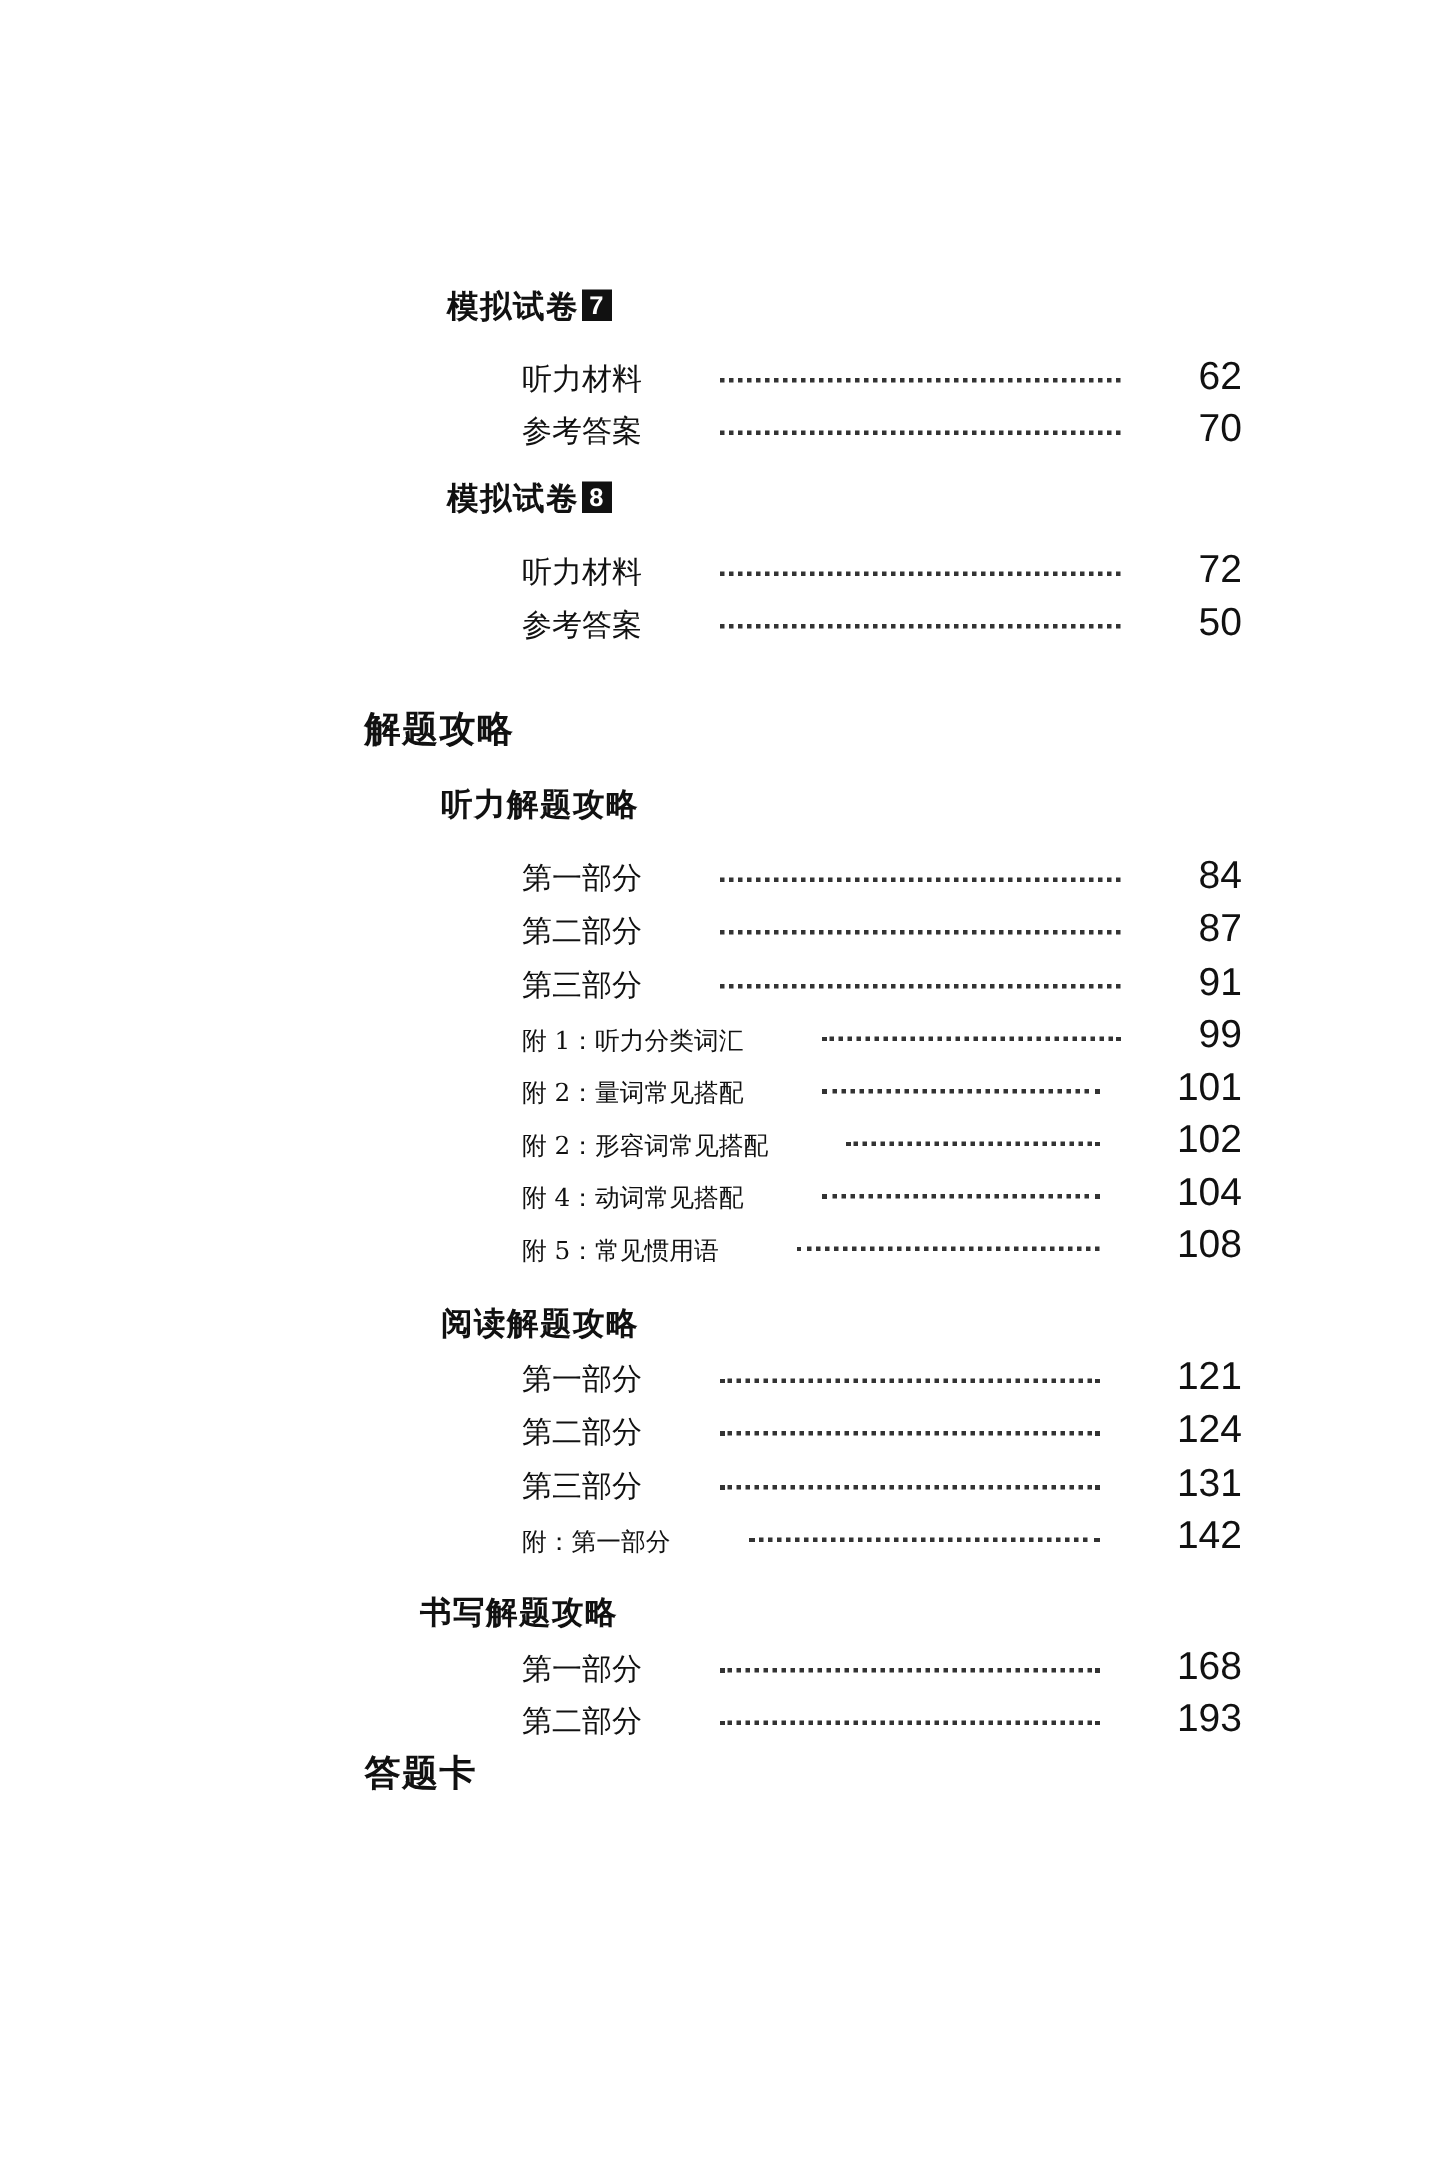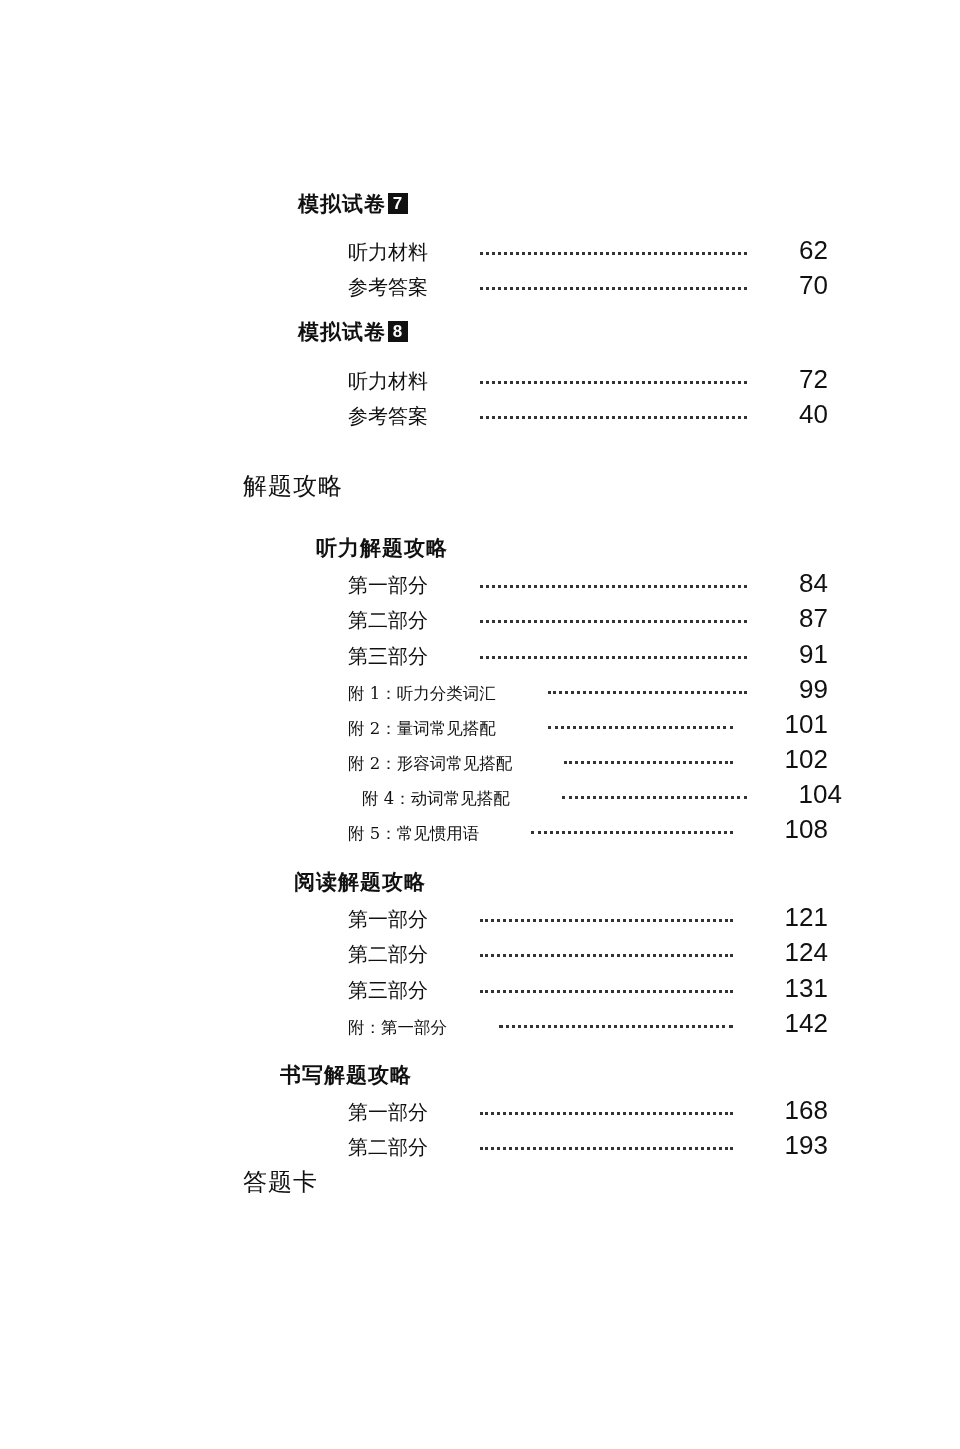--- a/index.html
+++ b/index.html
@@ -1,18 +1,18 @@
 <!DOCTYPE html>
 <html><head>
 <meta charset="utf-8">
 <style>
   html, body { margin: 0; padding: 0; background: #ffffff; }
   body { width: 960px; height: 1449px; position: relative; overflow: hidden;
          font-family: "DejaVu Sans", "Liberation Sans", sans-serif; color: #111; }
-  .h1 { position: absolute; left: 243px; font-size: 24px; font-weight: normal; letter-spacing: 1px; }
+  .h1 { position: absolute; left: 243px; font-size: 24px; font-weight: bold; letter-spacing: 1px; }
   .h2 { position: absolute; left: 298px; font-size: 21px; font-weight: bold; letter-spacing: 1px; }
   .badge { display: inline-block; background: #111; color: #fff; font-family: "Liberation Sans", sans-serif;
            font-size: 17px; font-weight: bold; width: 20px; height: 21px; line-height: 21px;
            text-align: center; vertical-align: 2px; margin-left: 2px; }
   .row { position: absolute; left: 348px; width: 480px; height: 30px; display: flex; align-items: flex-end; gap: 44px; }
   .row .label { font-size: 20px; white-space: nowrap; font-family: "DejaVu Serif", serif; }
   .row.small .label { font-size: 16.5px; }
   .row .dots { flex: 1; margin: 0 8px; border-bottom: 3px dotted #333; height: 0; align-self: center; margin-top: 4px; }
   .row .page { font-family: "Liberation Sans", sans-serif; font-size: 26px; text-align: right; }
 </style>
@@ -37,26 +37,26 @@
   <span>模拟试卷</span><span class="badge">8</span>
 </div>
 <div class="row" style="top:365px;">
   <span class="label">听力材料</span>
   <span class="dots"></span>
   <span class="page">72</span>
 </div>
 <div class="row" style="top:400px;">
   <span class="label">参考答案</span>
   <span class="dots"></span>
-  <span class="page">40</span>
+  <span class="page">50</span>
 </div>
 
 <div class="h1" style="top:470px;">解题攻略</div>
 
-<div class="h2" style="top:534px; left:294px;margin-left:22px;">听力解题攻略</div>
+<div class="h2" style="top:522px; left:294px;">听力解题攻略</div>
 <div class="row" style="top:569px;">
   <span class="label">第一部分</span>
   <span class="dots"></span>
   <span class="page">84</span>
 </div>
 <div class="row" style="top:604px;">
   <span class="label">第二部分</span>
   <span class="dots"></span>
   <span class="page">87</span>
 </div>
@@ -73,21 +73,21 @@
 <div class="row small" style="top:710px;">
   <span class="label">附 2：量词常见搭配</span>
   <span class="dots"></span>
   <span class="page">101</span>
 </div>
 <div class="row small" style="top:745px;">
   <span class="label">附 2：形容词常见搭配</span>
   <span class="dots"></span>
   <span class="page">102</span>
 </div>
-<div class="row small" style="top:780px;margin-left:14px;">
+<div class="row small" style="top:780px;">
   <span class="label">附 4：动词常见搭配</span>
   <span class="dots"></span>
   <span class="page">104</span>
 </div>
 <div class="row small" style="top:815px;">
   <span class="label">附 5：常见惯用语</span>
   <span class="dots"></span>
   <span class="page">108</span>
 </div>
 

